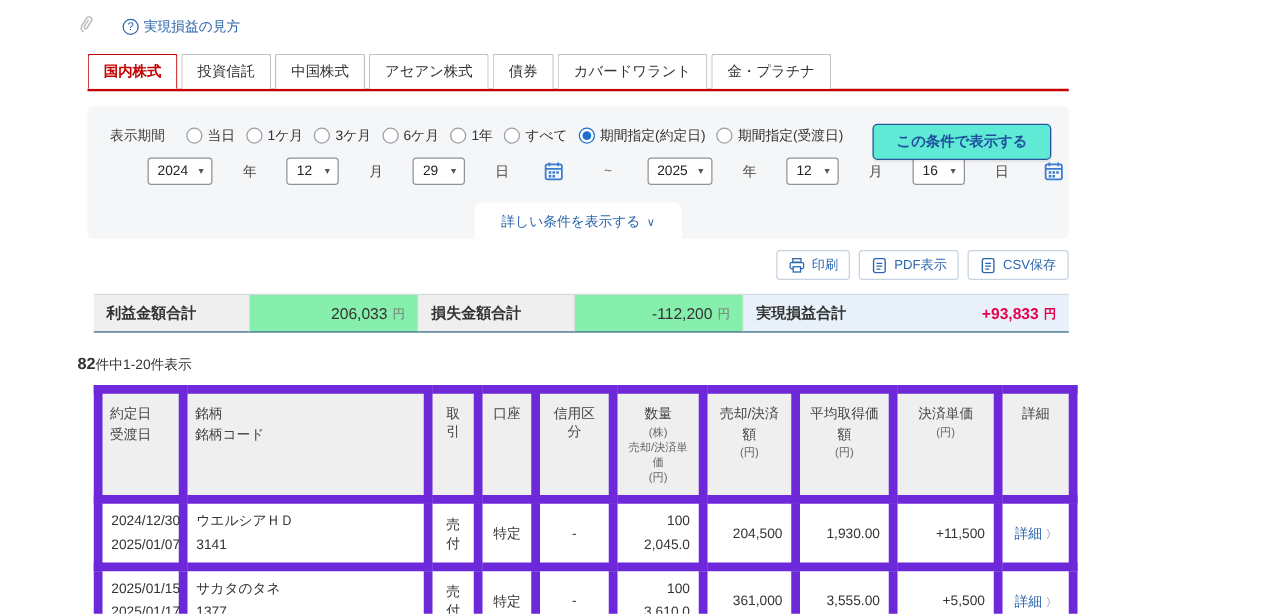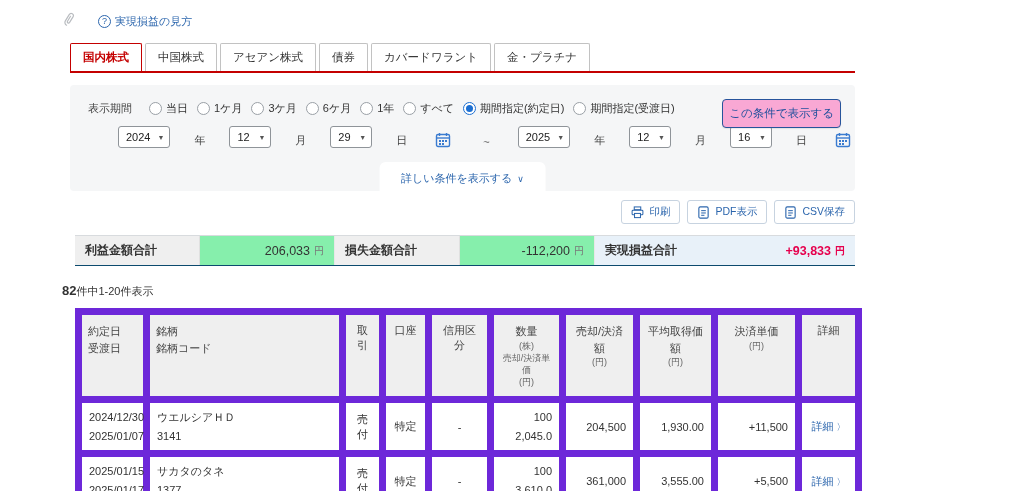--- a/index.html
+++ b/index.html
@@ -24,30 +24,30 @@
 
   
   .filter-panel { position:relative; margin:12px 0 0 70px; width:785px; height:106px;
                   background:#f5f6f7; border-radius:4px; }
   .filter-row1 { display:flex; align-items:center; gap:9px; padding:16px 0 0 18px; font-size:11px; }
   .filter-label { color:#444; margin-right:8px; }
   .radio { display:flex; align-items:center; gap:4px; cursor:pointer; color:#333; white-space:nowrap; }
   .radio .dot { width:13px; height:13px; border:1px solid #9aa0a6; border-radius:50%; background:#fff; display:inline-flex; align-items:center; justify-content:center; }
   .radio.selected .dot { border-color:#1d6fd1; }
   .radio.selected .dot::after { content:""; width:7px; height:7px; border-radius:50%; background:#1d6fd1; }
-  .filter-row2 { display:flex; align-items:flex-end; gap:22px; padding:10px 0 0 48px; font-size:11px; }
+  .filter-row2 { display:flex; align-items:center; gap:22px; padding:10px 0 0 48px; font-size:11px; }
   .sel { display:inline-flex; align-items:center; justify-content:space-between; background:#fff; border:1px solid #8f9499;
          border-radius:3px; height:22px; padding:0 5px 0 7px; font-size:11px; color:#222; cursor:pointer; }
   .sel .caret { font-size:7px; color:#555; margin-left:7px; }
   .sel.y { width:58px; } .sel.md { width:46px; }
   .unit { color:#444; margin:0 2px; }
   .cal-icon { width:16px; height:16px; margin:0 4px; cursor:pointer; }
   .tilde { color:#666; margin:0 6px; }
-  .apply-btn { position:absolute; top:14px; right:14px; background:#f9a8d4; border:1px solid #27549b; color:#1f4f9c;
-               font-size:11.5px; font-weight:normal; border-radius:4px; padding:6px 6px; cursor:pointer; box-shadow:0 1px 1px rgba(0,0,0,.08); }
+  .apply-btn { position:absolute; top:14px; right:14px; background:#5eead4; border:1px solid #27549b; color:#1f4f9c;
+               font-size:11.5px; font-weight:bold; border-radius:4px; padding:6px 18px; cursor:pointer; box-shadow:0 1px 1px rgba(0,0,0,.08); }
   .detail-pill { position:absolute; left:50%; transform:translateX(-50%); bottom:0; background:#fff;
                  border-radius:6px 6px 0 0; padding:6px 22px 5px; }
   .detail-toggle { font-size:11px; color:#2c66ad; cursor:pointer; white-space:nowrap; }
   .chev-down { font-size:9px; margin-left:5px; }
 
   
   .toolbar { margin:9px 0 0 70px; width:785px; display:flex; justify-content:flex-end; gap:7px; }
   .tool-btn { display:inline-flex; align-items:center; gap:5px; background:#fff; border:1px solid #c7d3e0;
               color:#2c66ad; border-radius:3px; font-size:10.5px; padding:4px 9px; cursor:pointer; }
   .tool-ic { width:13px; height:13px; }
@@ -93,20 +93,21 @@
       </svg>
   </span>
   <span class="help-link">
     <span class="q-circle">?</span>
     <span>実現損益の見方</span>
   </span>
 </div>
 
 <div class="tabbar">
   <div class="tab active">国内株式</div>
+  <div class="tab">投資信託</div>
   <div class="tab">中国株式</div>
   <div class="tab">アセアン株式</div>
   <div class="tab">債券</div>
   <div class="tab">カバードワラント</div>
   <div class="tab">金・プラチナ</div>
 </div>
 
 <div class="filter-panel">
   <div class="filter-row1">
     <span class="filter-label">表示期間</span>

